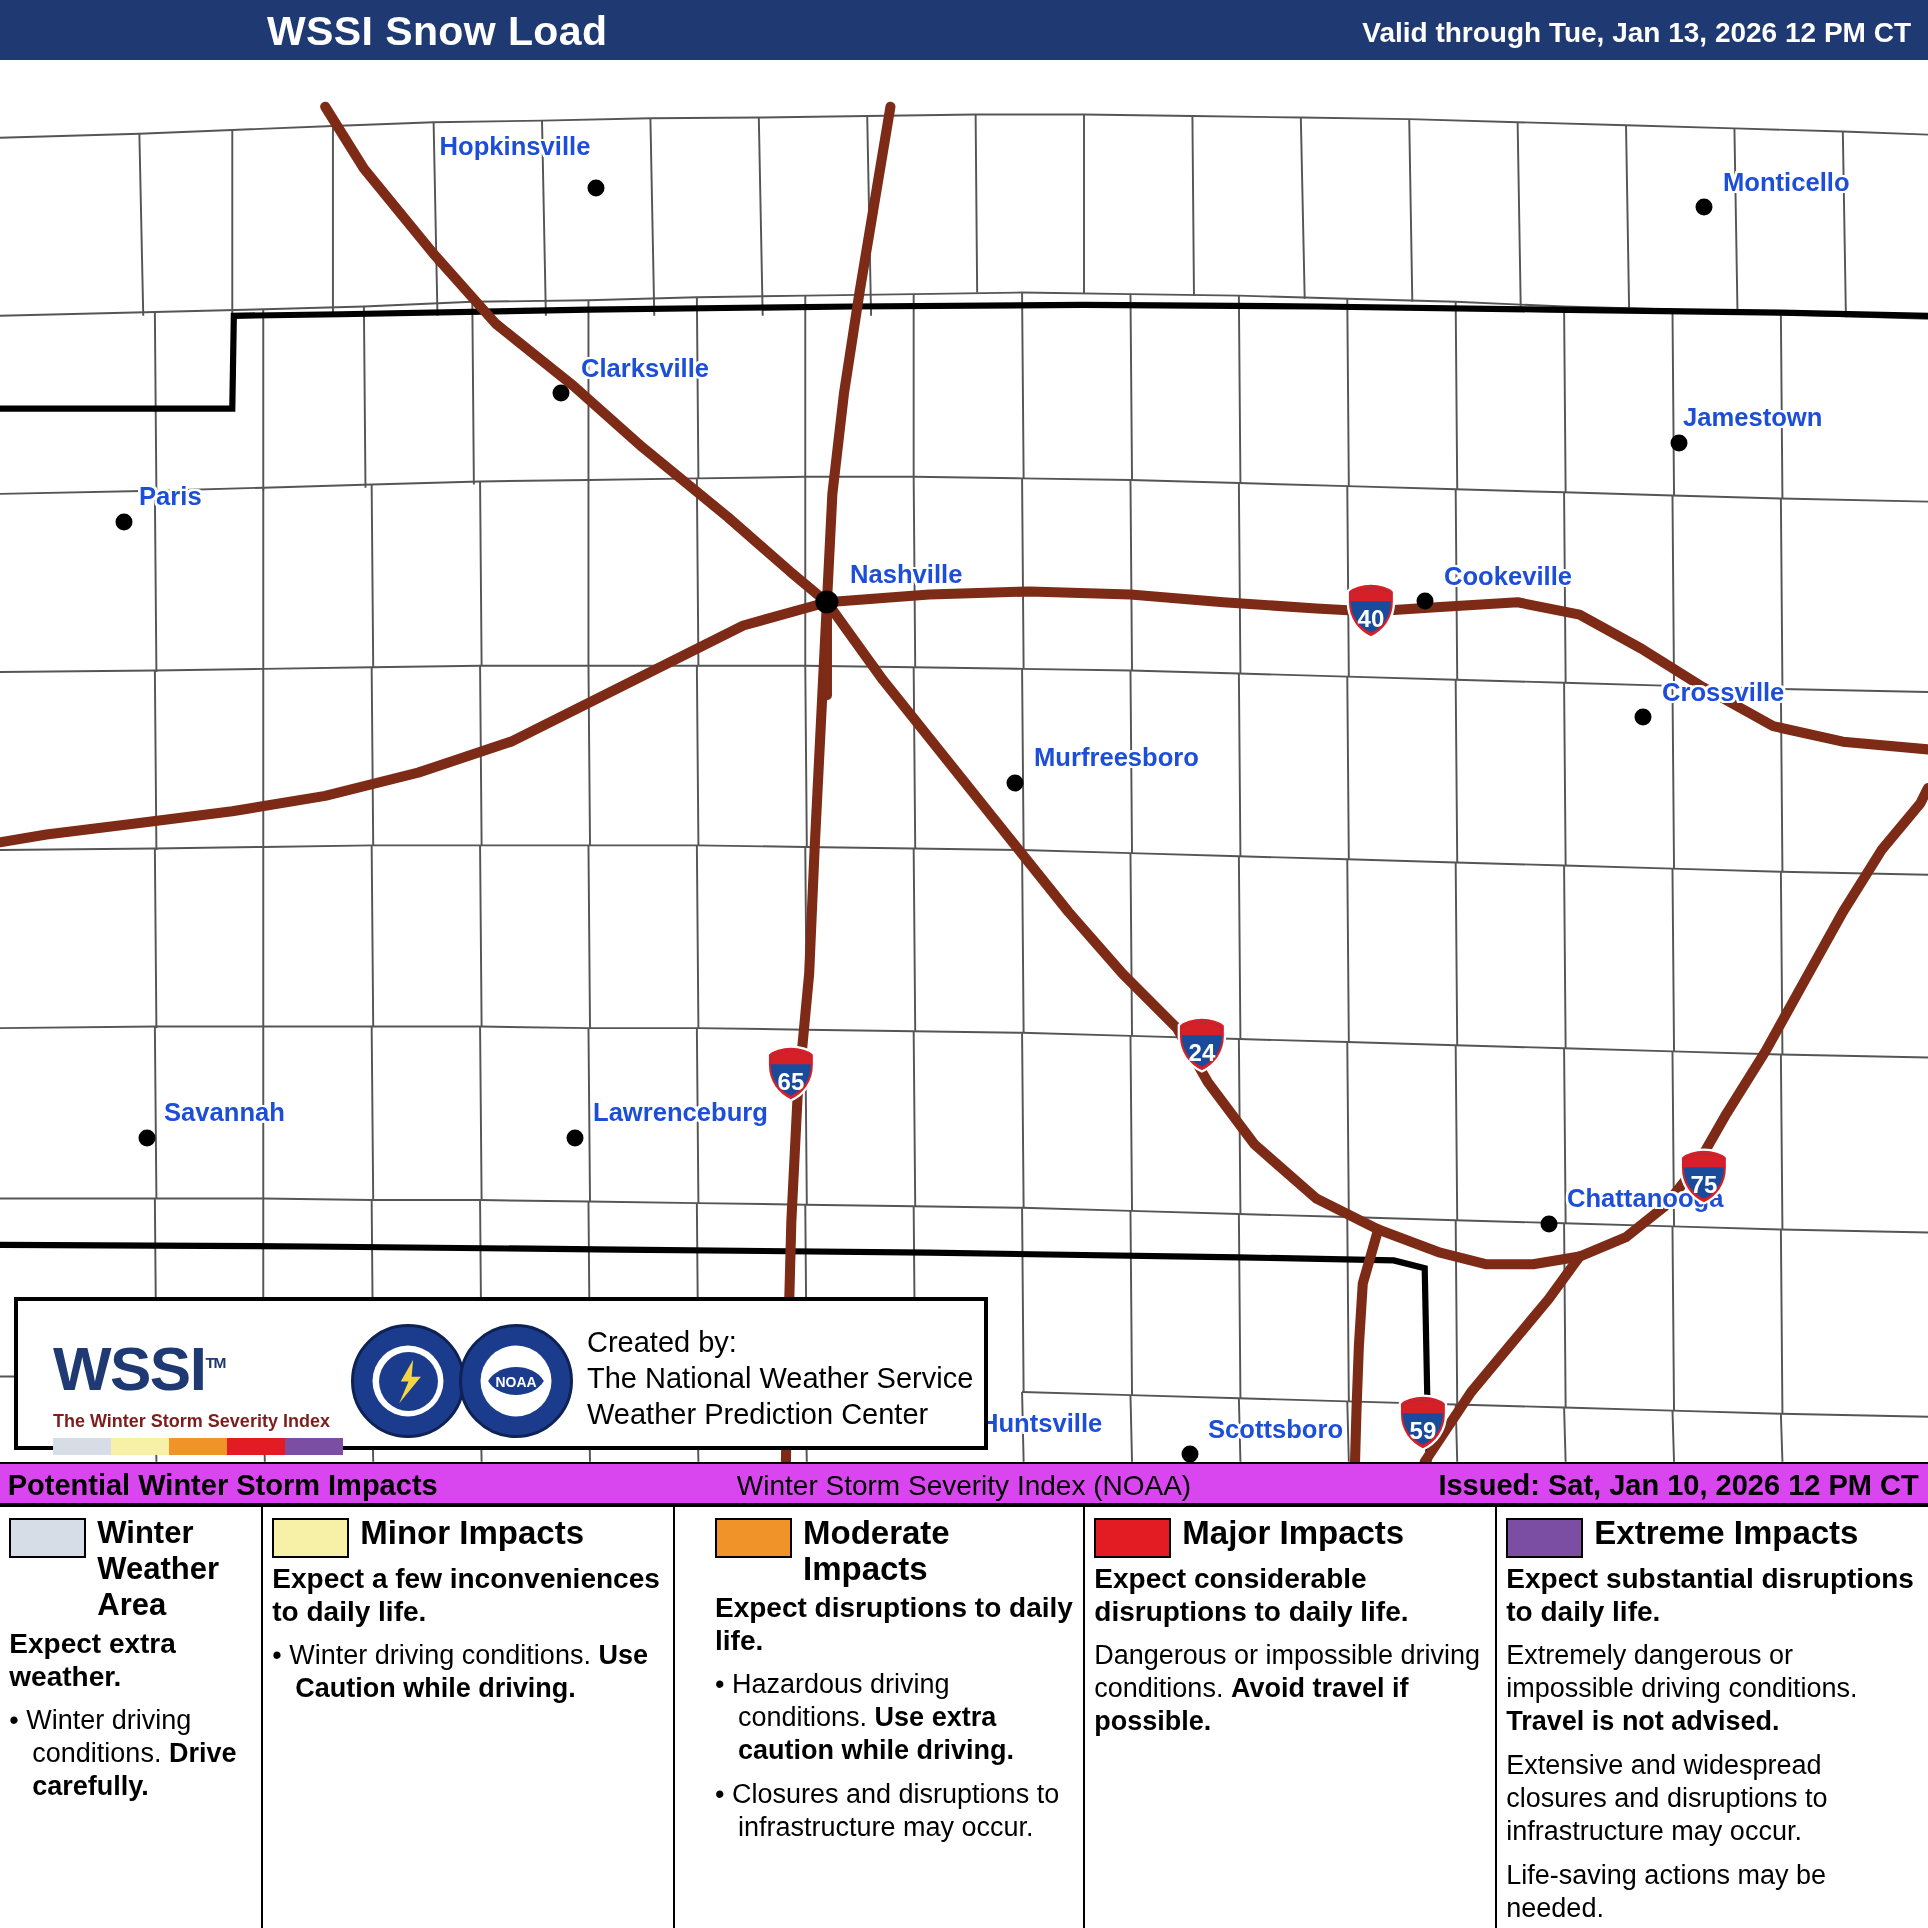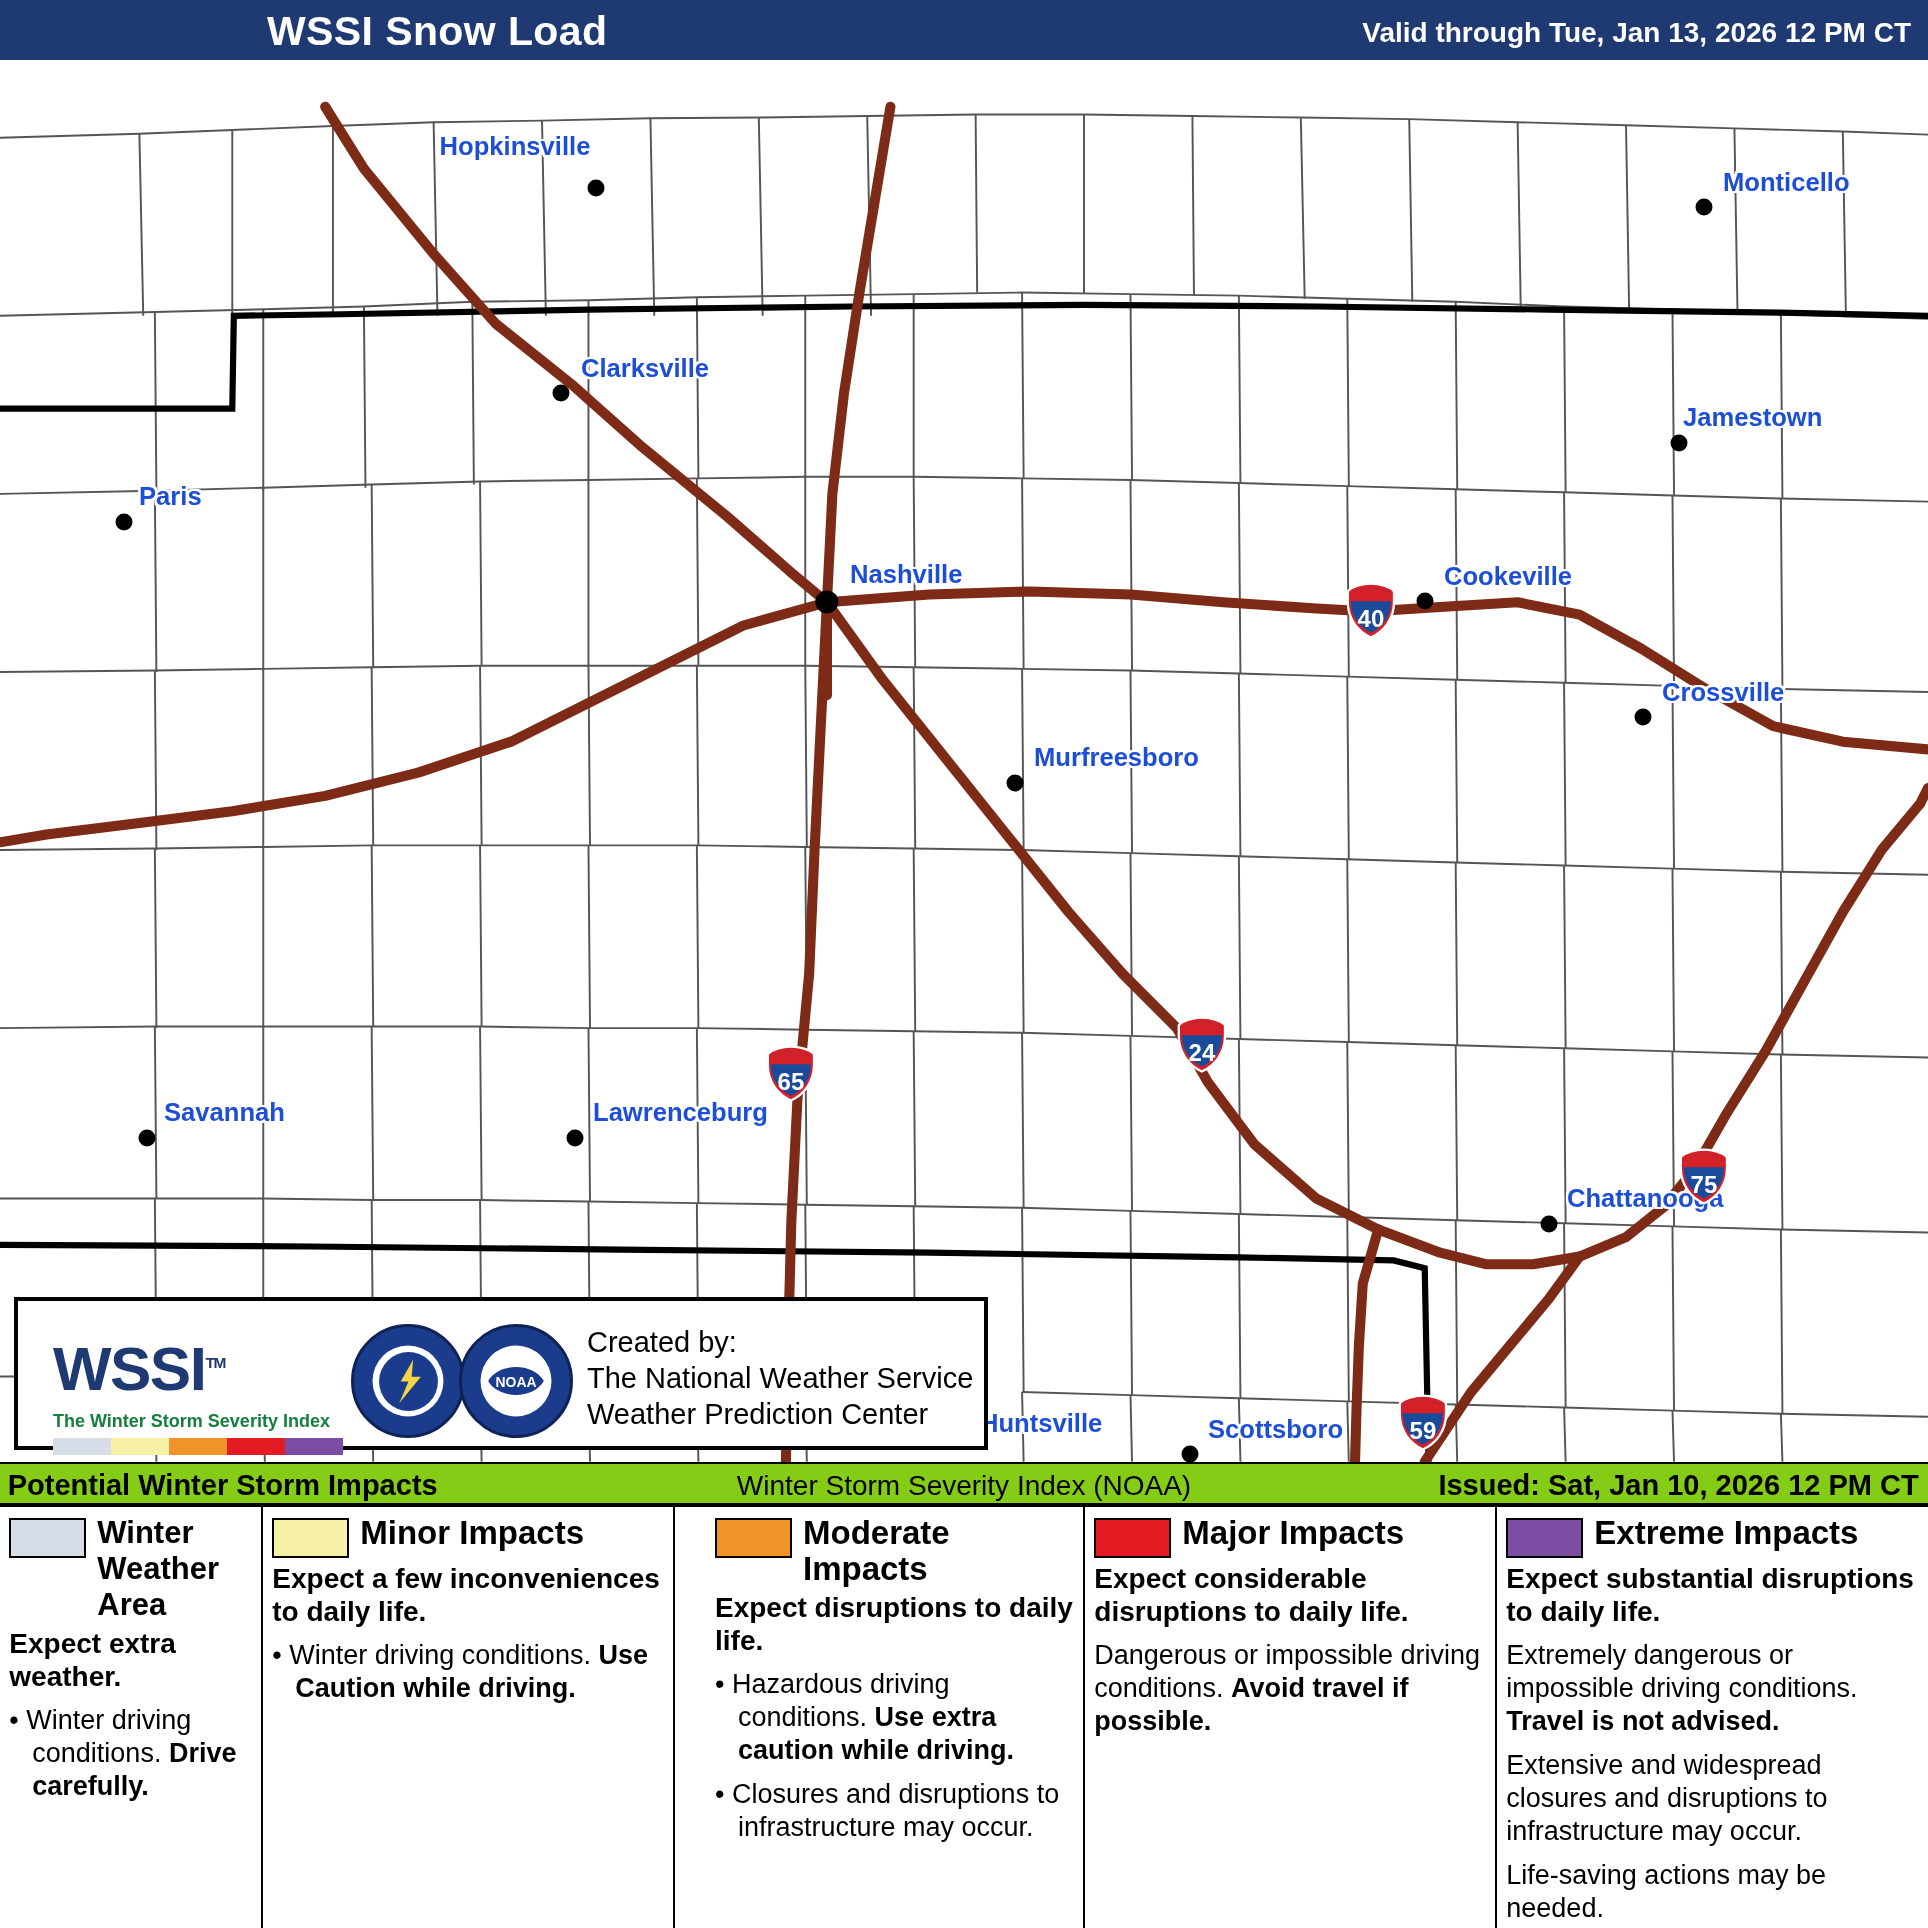--- a/index.html
+++ b/index.html
@@ -54,40 +54,40 @@
   
   .creditbox{
     position:absolute;left:14px;top:1297px;width:974px;height:153px;
     background:#ffffff;border:4.6px solid #000;box-sizing:border-box;
   }
   .wssi-logo{position:absolute;left:35px;top:17px;width:302px;}
   .wssi-logo .big{
     font-size:62px;font-weight:bold;color:#1f3a73;letter-spacing:-1.5px;line-height:90px;
   }
   .wssi-logo .tm{font-size:15.5px;vertical-align:super;}
-  .wssi-logo .sub{font-size:18px;font-weight:bold;color:#15803d;margin-top:-3.1px;}
+  .wssi-logo .sub{font-size:18px;font-weight:bold;color:#7f1d1d;margin-top:-3.1px;}
   .wssi-logo .swatches{margin-top:6.2px;display:flex;width:290px;height:17px;}
   .wssi-logo .swatches div{flex:1;height:17px;}
 
   .seal{position:absolute;top:23px;width:108px;height:108px;border-radius:50%;}
   .seal.nws{left:333px;background:#1b3c8c;border:3.1px solid #0e2255;}
   .seal.noaa{left:441px;background:#1b3c8c;border:3.1px solid #0e2255;}
   .seal .inner{
     position:absolute;left:50%;top:50%;transform:translate(-50%,-50%);
     width:71px;height:71px;border-radius:50%;background:#ffffff;
     display:flex;align-items:center;justify-content:center;overflow:hidden;
   }
   .credit-text{
     position:absolute;left:569px;top:23px;font-size:29px;line-height:36px;color:#000;
   }
 
   
   .legend-bar{
     position:absolute;left:0;top:1462px;width:1928px;height:43px;
-    background:#84cc16;border-top:2.3px solid #000;border-bottom:2.3px solid #000;
+    background:#d946ef;border-top:2.3px solid #000;border-bottom:2.3px solid #000;
     box-sizing:border-box;
   }
   .legend-bar .lb-left{position:absolute;left:7.7px;top:4.6px;font-size:29px;font-weight:bold;color:#000;}
   .legend-bar .lb-center{position:absolute;left:50%;top:6.2px;transform:translateX(-50%);font-size:28px;color:#000;}
   .legend-bar .lb-right{position:absolute;right:9.3px;top:4.6px;font-size:29px;font-weight:bold;color:#000;}
 
   
   .impacts{
     position:absolute;left:0;top:1505px;width:1928px;height:423px;
     display:flex;border-top:2.3px solid #000;box-sizing:border-box;

